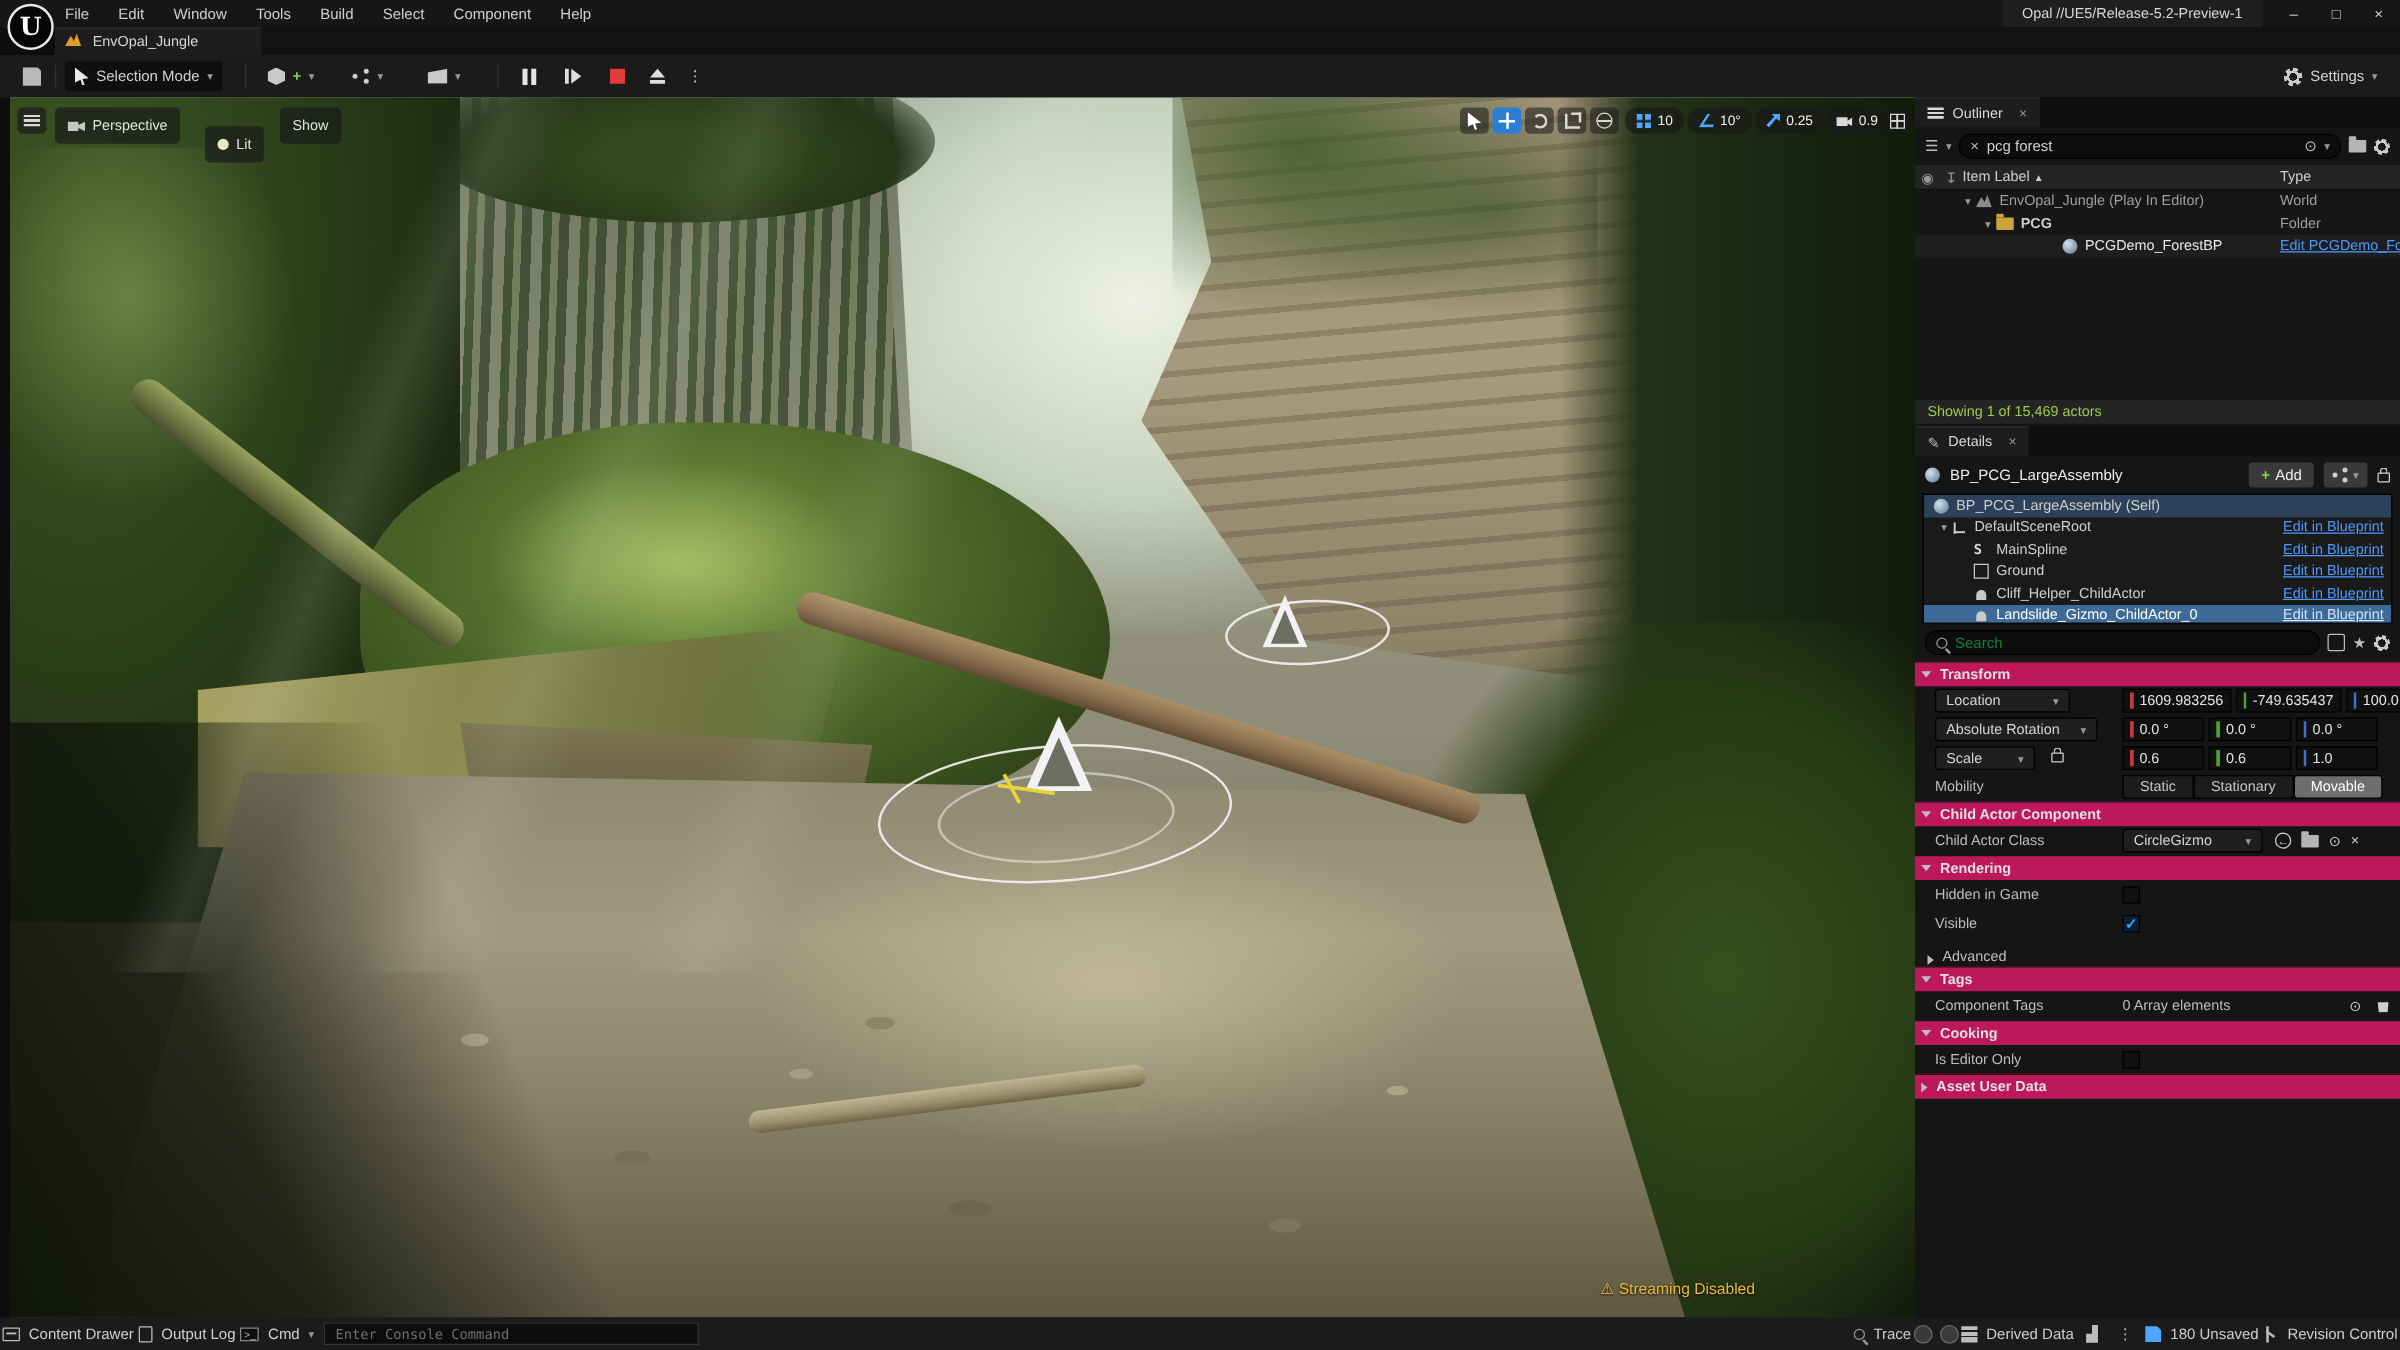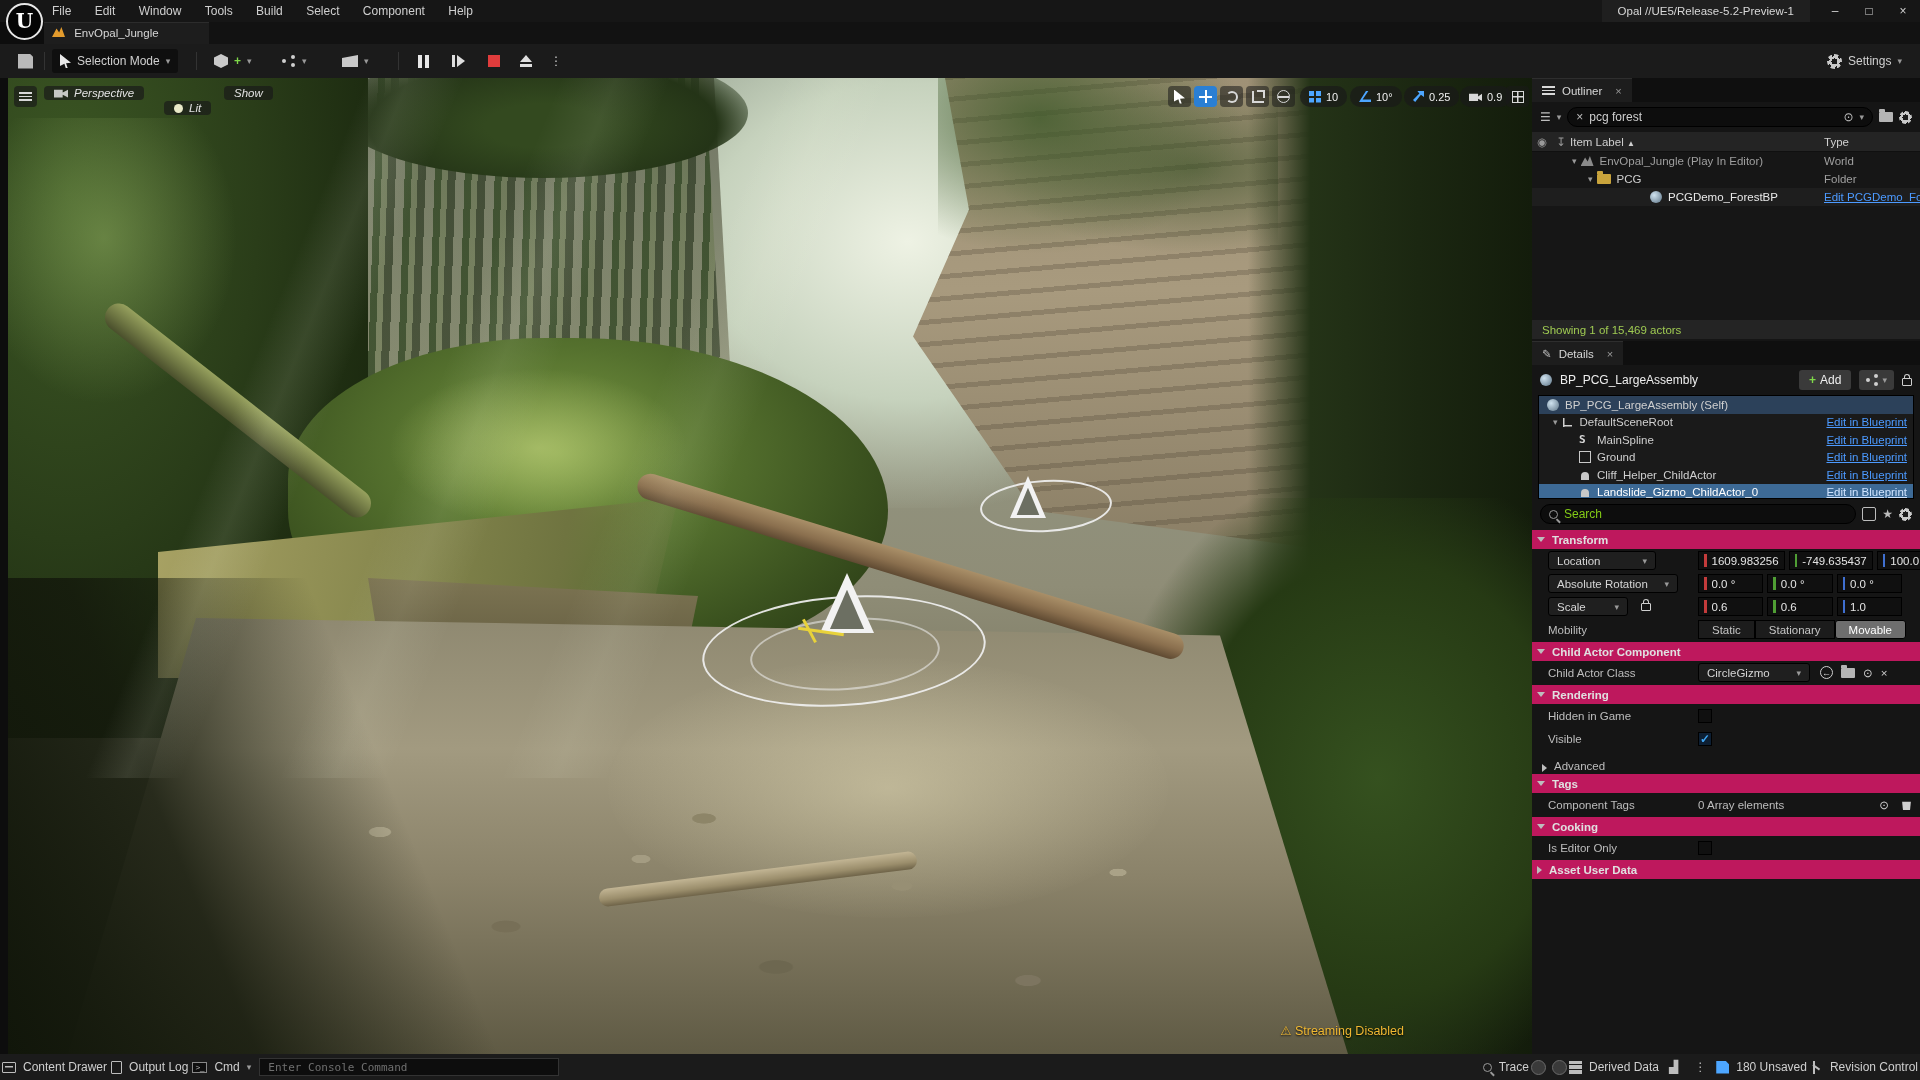--- a/index.html
+++ b/index.html
@@ -50,22 +50,22 @@
     conic-gradient(#c9c9c9 0 10%, transparent 10% 16.6%, #c9c9c9 16.6% 26.6%, transparent 26.6% 33.3%,
       #c9c9c9 33.3% 43.3%, transparent 43.3% 50%, #c9c9c9 50% 60%, transparent 60% 66.6%,
       #c9c9c9 66.6% 76.6%, transparent 76.6% 83.3%, #c9c9c9 83.3% 93.3%, transparent 93.3%); }
   .gear.small { width:13px; height:13px; }
 
   
   #viewport { position:absolute; left:8px; top:78px; width:1524px; height:976px; overflow:hidden; background:
     linear-gradient(180deg,#97a392 0%,#8f8d77 52%,#6d6a52 78%,#4a4736 100%); }
   #viewport .layer { position:absolute; }
 
-  .vp-pill { position:absolute; top:8px; height:14px; display:flex; align-items:center; gap:6px;
-    background:rgba(25,25,25,.68); border-radius:4px; padding:0 10px; color:#e2e2e2; font-size:11.5px; z-index:40;font-style:italic; }
+  .vp-pill { position:absolute; top:8px; height:29px; display:flex; align-items:center; gap:6px;
+    background:rgba(25,25,25,.68); border-radius:4px; padding:0 10px; color:#e2e2e2; font-size:11.5px; z-index:40; }
   .vp-iconbtn { position:absolute; top:8px; width:23px; height:21px; border-radius:4px;
     display:flex; align-items:center; justify-content:center; background:rgba(25,25,25,.55); z-index:40; }
   .vp-iconbtn.active { background:#2a7fd4; }
   .snap-pill { position:absolute; top:8px; height:21px; display:flex; align-items:center; gap:5px;
     background:rgba(25,25,25,.68); border-radius:10px; padding:0 9px; color:#f0f0f0; font-size:11px; z-index:40; }
   .hamb { width:13px; height:9px; background:linear-gradient(#d8d8d8 0 1.8px, transparent 1.8px 3.6px,
     #d8d8d8 3.6px 5.4px, transparent 5.4px 7.2px, #d8d8d8 7.2px 9px); }
   .cam-glyph { width:14px; height:9px; background:#d8d8d8; clip-path:polygon(0 15%,62% 15%,62% 45%,100% 15%,100% 100%,62% 70%,62% 100%,0 100%); opacity:.9;}
   .bulb { width:9px; height:9px; border-radius:50%; background:#e8e8c8; }
   .movecross { width:13px; height:13px; background:
@@ -398,21 +398,21 @@
   <div style="height:168px;background:#161616;">
     <div class="ol-row" style="padding-left:40px;">
       <span class="chev" style="margin-right:4px;">▾</span>
       <span class="mountain-icon" style="background:#8a8a8a;"></span>
       <span class="lbl">EnvOpal_Jungle (Play In Editor)</span>
       <span class="typ">World</span>
     </div>
     <div class="ol-row" style="padding-left:56px;color:#cfcfcf;">
       <span class="chev" style="margin-right:4px;">▾</span>
       <span class="folder-ic" style="margin-right:6px;"></span>
-      <span class="lbl" style="font-weight:normal;">PCG</span>
+      <span class="lbl" style="font-weight:bold;">PCG</span>
       <span class="typ" style="color:#9f9f9f;">Folder</span>
     </div>
     <div class="ol-row" style="padding-left:118px;color:#e8e8e8;background:#1e1e1e;">
       <span class="bp-ic" style="margin-right:6px;"></span>
       <span class="lbl">PCGDemo_ForestBP</span>
       <span class="typ link">Edit PCGDemo_Forest</span>
     </div>
   </div>
   <div id="outliner-status">Showing 1 of 15,469 actors</div>
 
@@ -469,21 +469,21 @@
     <div class="comp-row sel" style="padding-left:40px;">
       <span class="childactor-ic"></span>
       <span class="nm">Landslide_Gizmo_ChildActor_0</span>
       <span class="link" style="color:#cfe4ff;">Edit in Blueprint</span>
     </div>
   </div>
 
   <div class="searchwrap">
     <div class="searchbox">
       <span class="mag"></span>
-      <span style="flex:1;color:#84cc16;">Search</span>
+      <span style="flex:1;color:#15803d;">Search</span>
     </div>
     <span style="width:14px;height:14px;border:1.5px solid #bdbdbd;border-radius:2px;"></span>
     <span style="color:#bdbdbd;">★</span>
     <span class="gear small"></span>
   </div>
 
   <div class="sect">
     <span class="tri-d"></span>
     <span>Transform</span>
   </div>

